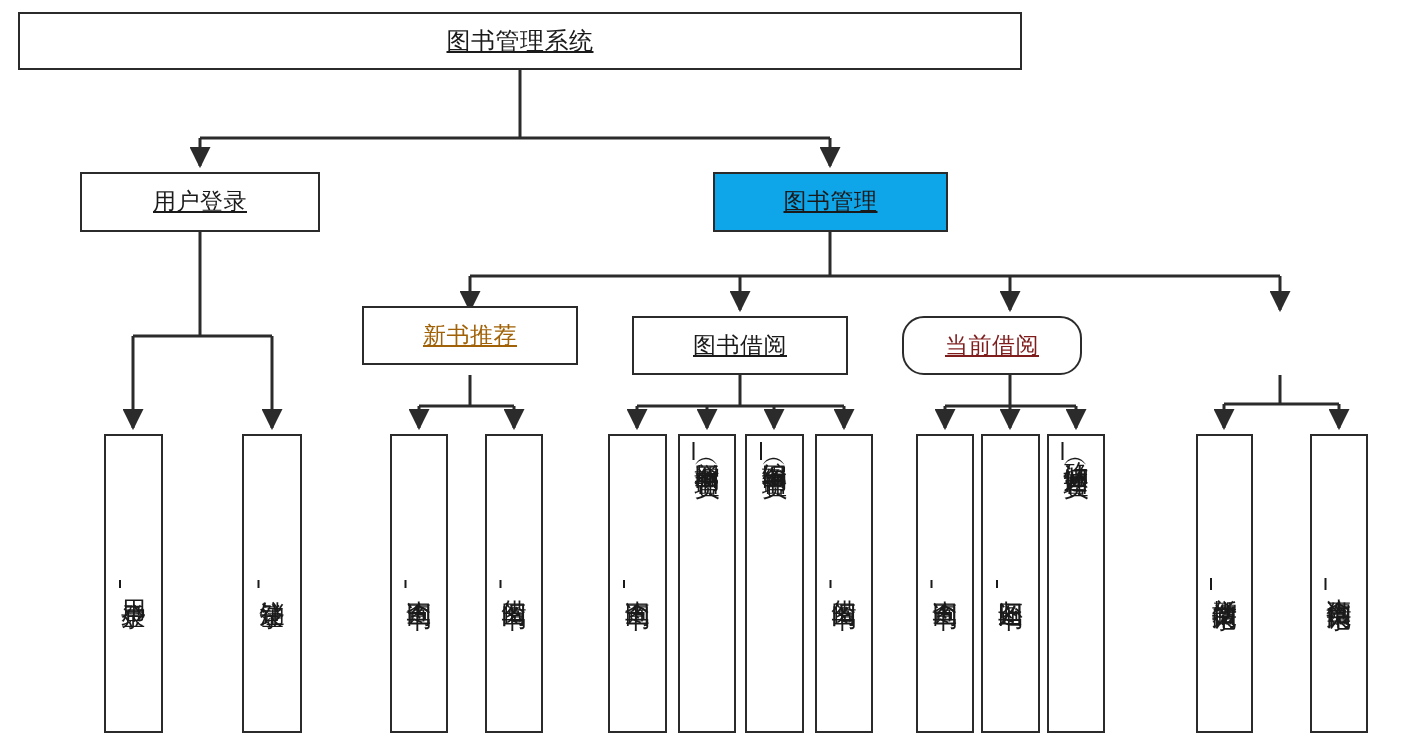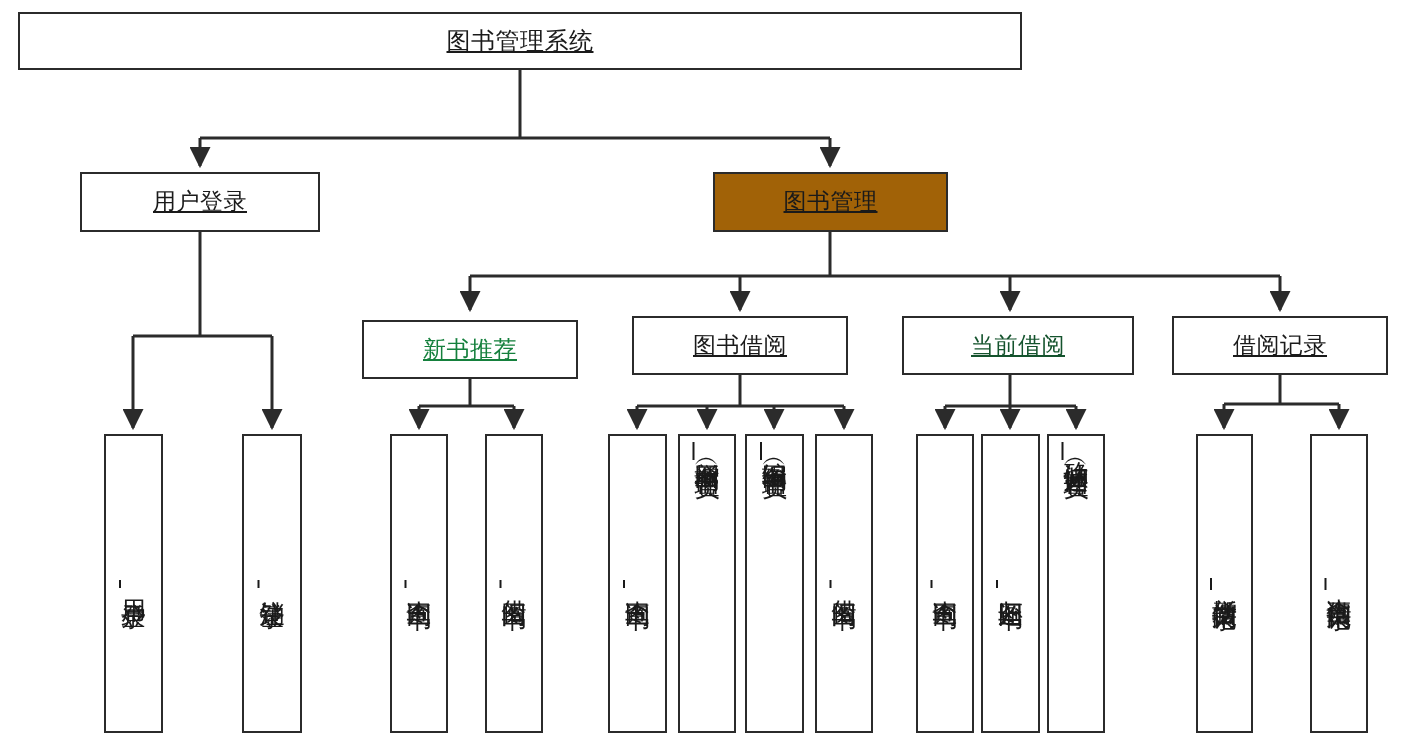--- a/index.html
+++ b/index.html
@@ -131,35 +131,32 @@
     </g>
   </svg>
 
   <div class="node horiz root" style="left: 18px; top: 12px; width: 1004px; height: 58px; border-color: rgb(43, 43, 43); background: rgb(255, 255, 255); color: rgb(26, 26, 26);">
     <span class="label">图书管理系统</span>
   </div>
 
   <div class="node horiz" style="left: 80px; top: 172px; width: 240px; height: 60px; border-color: rgb(43, 43, 43); background: rgb(255, 255, 255); color: rgb(26, 26, 26);">
     <span class="label">用户登录</span>
   </div>
-  <div class="node horiz" style="left: 713px; top: 172px; width: 235px; height: 60px; border-color: rgb(43, 43, 43); background: #a16207; color: rgb(26, 26, 26);">
+  <div class="node horiz" style="left: 713px; top: 172px; width: 235px; height: 60px; border-color: rgb(43, 43, 43); background: #0ea5e9; color: rgb(26, 26, 26);">
     <span class="label">图书管理</span>
   </div>
 
-  <div class="node horiz" style="left: 362px; top: 320px; width: 216px; height: 59px; border-color: rgb(43, 43, 43); background: rgb(255, 255, 255); color: #15803d;">
+  <div class="node horiz" style="left: 362px; top: 306px; width: 216px; height: 59px; border-color: rgb(43, 43, 43); background: rgb(255, 255, 255); color: #a16207;">
     <span class="label">新书推荐</span>
   </div>
   <div class="node horiz" style="left: 632px; top: 316px; width: 216px; height: 59px; border-color: rgb(43, 43, 43); background: rgb(255, 255, 255); color: rgb(26, 26, 26);">
     <span class="label">图书借阅</span>
   </div>
-  <div class="node horiz" style="left: 902px; top: 316px; width: 232px; height: 59px; border-color: rgb(43, 43, 43); background: rgb(255, 255, 255); color: #14532d;">
+  <div class="node horiz" style="left: 902px; top: 316px; width: 180px; height: 59px; border-color: rgb(43, 43, 43); background: rgb(255, 255, 255); color: #7f1d1d; border-radius: 22px;">
     <span class="label">当前借阅</span>
-  </div>
-  <div class="node horiz" style="left: 1172px; top: 316px; width: 216px; height: 59px; border-color: rgb(43, 43, 43); background: rgb(255, 255, 255); color: rgb(26, 26, 26);">
-    <span class="label">借阅记录</span>
   </div>
 
   <div class="node vert mid" style="left: 104px; top: 434px; width: 59px; height: 299px; border-color: rgb(43, 43, 43); background: rgb(255, 255, 255); color: rgb(26, 26, 26);">
     <span class="label">用户登录</span>
   </div>
   <div class="node vert mid" style="left: 242px; top: 434px; width: 60px; height: 299px; border-color: rgb(43, 43, 43); background: rgb(255, 255, 255); color: rgb(26, 26, 26);">
     <span class="label">注销登录</span>
   </div>
   <div class="node vert mid" style="left: 390px; top: 434px; width: 58px; height: 299px; border-color: rgb(43, 43, 43); background: rgb(255, 255, 255); color: rgb(26, 26, 26);">
     <span class="label">查询图书</span>

